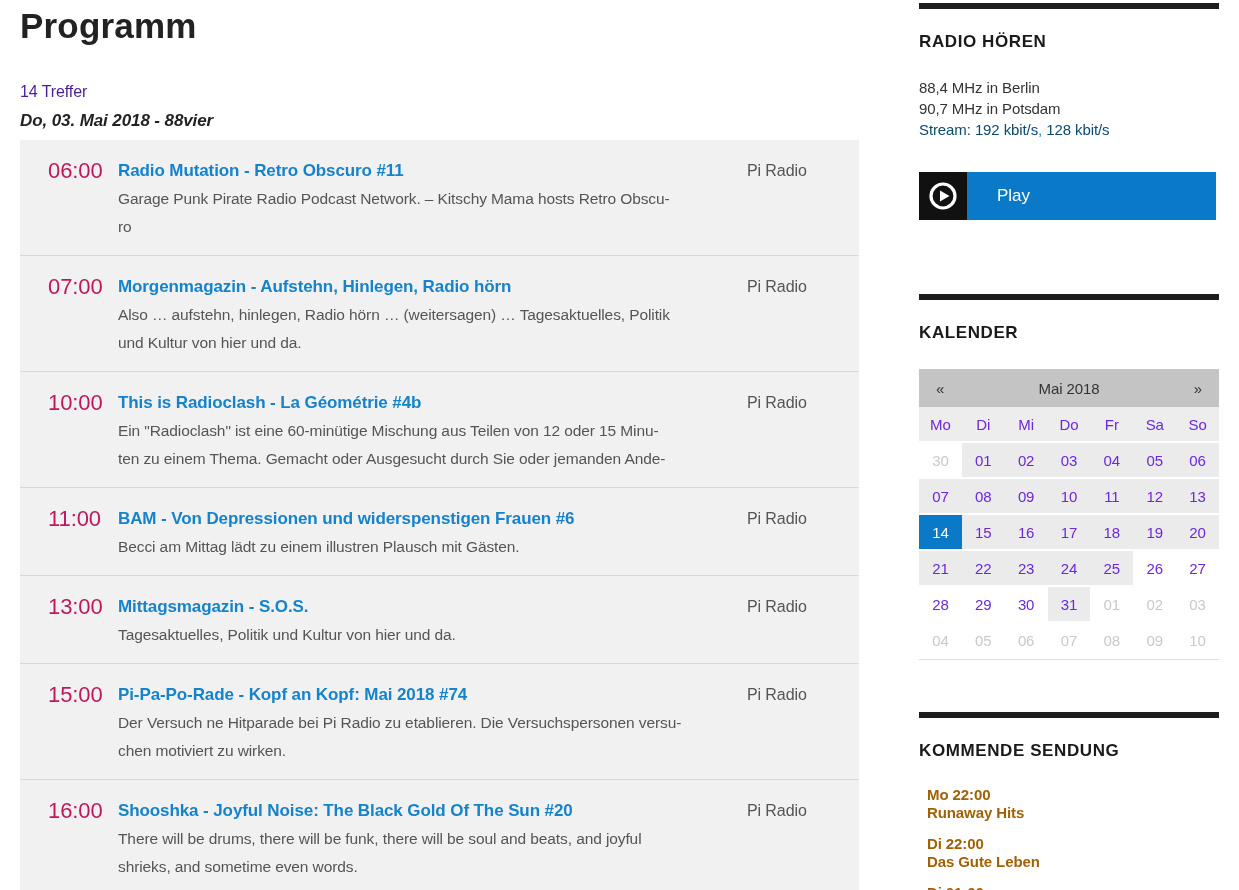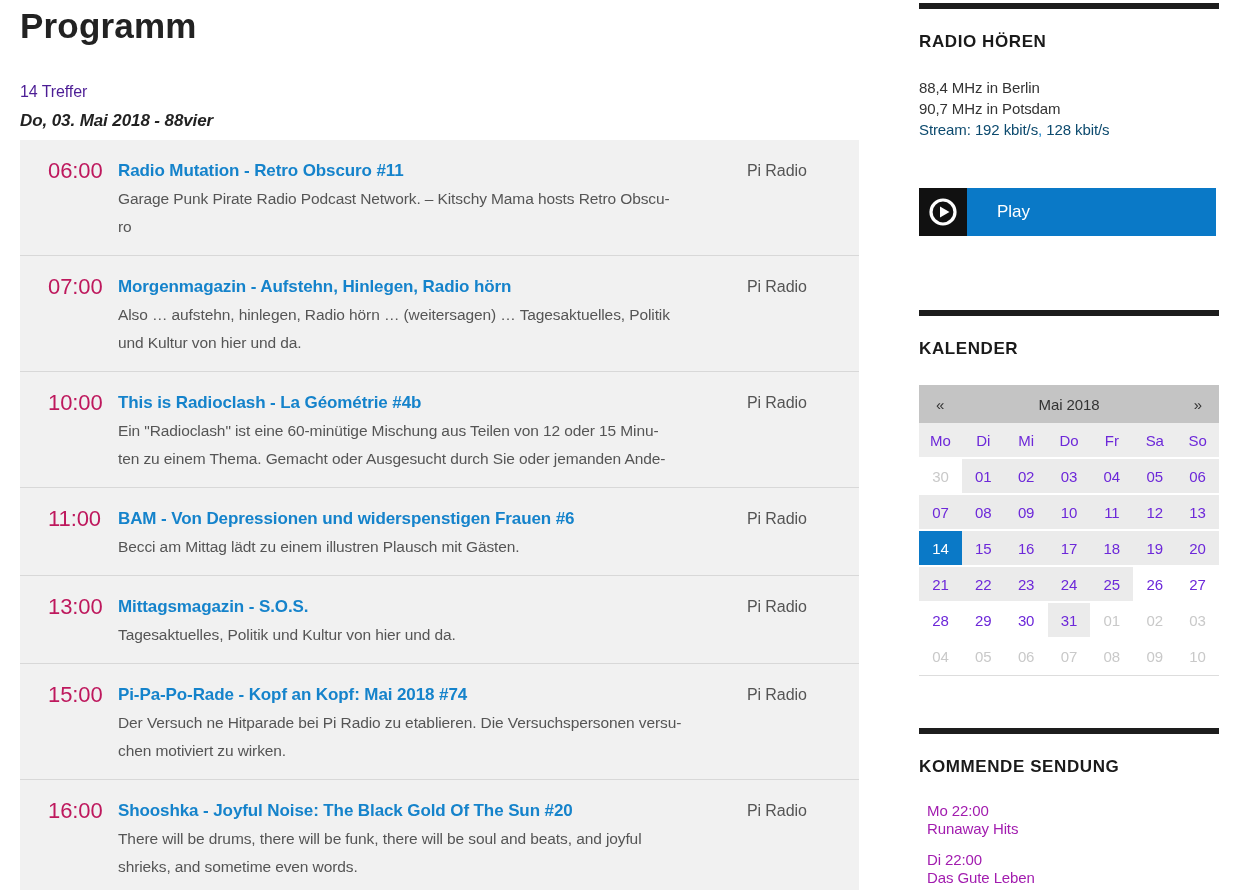--- a/index.html
+++ b/index.html
@@ -63,21 +63,21 @@
     color: #1a1a1a;
     letter-spacing: 0.6px;
   }
   .freq-block { margin-top: 25px; font-size: 15px; line-height: 21px; color: #333; }
   .freq-line { margin: 0; }
   .stream-line { margin: 0; }
   .stream-link { color: #0c4a6e; text-decoration: none; cursor: pointer; }
   .stream-sep { color: #1583cb; }
 
   .play-button {
-    margin-top: 48px;
+    margin-top: 32px;
     width: 297px;
     height: 48px;
     display: flex;
     align-items: center;
     background: #0a79c7;
     border: none;
     padding: 0;
     cursor: pointer;
     font-family: inherit;
   }
@@ -117,25 +117,26 @@
   .c-on  { background: #ebebeb; cursor: pointer; }
   .c-sel { background: #0a79c7; color: #fff; cursor: pointer; }
   .c-off { background: #fff; }
   .c-mut { background: #fff; color: #c9c9c9; }
 
   .up-section-bar { margin-top: 52px; }
   .up-list { margin-top: 25px; padding-left: 8px; }
   .up-item {
     display: block;
     margin-bottom: 14px;
-    color: #a21caf;
+    color: #a16207;
     font-size: 15px;
     line-height: 17.5px;
     text-decoration: none;
     cursor: pointer;
+    font-weight: bold;
   }
   .up-item span { display: block; }
 </style>
 </head>
 <body>
 
 <div class="layout">
 
   <main class="main">
     <h1 class="page-title">Programm</h1>

